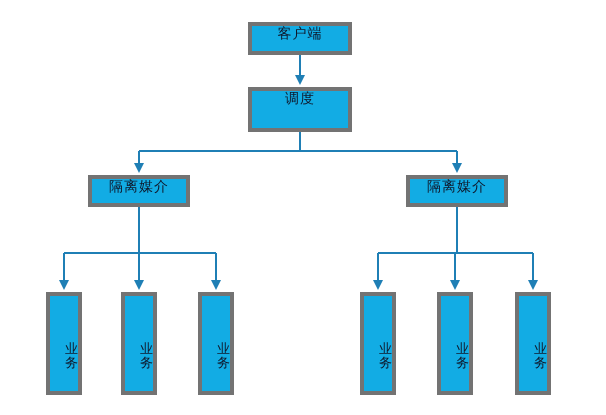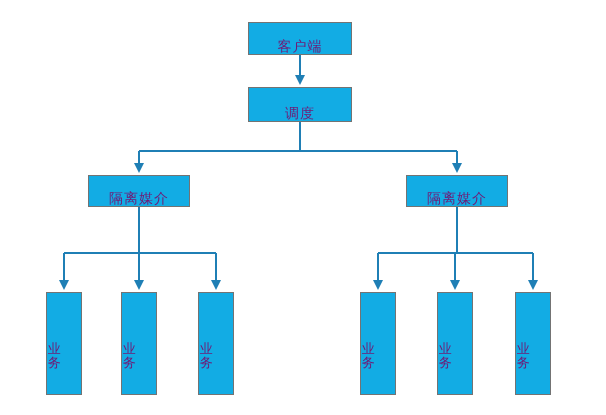--- a/index.html
+++ b/index.html
@@ -22,24 +22,24 @@
     position: absolute;
     left: 0;
     top: 0;
     width: 606px;
     height: 415px;
   }
   .node {
     position: absolute;
     box-sizing: border-box;
     background: #12ace4;
-    border: 1px solid #737373;
-    color: #701a75;
+    border: 4px solid #737373;
+    color: #0f172a;
     display: flex;
-    align-items: flex-end;
+    align-items: flex-start;
     justify-content: center;
     text-align: center;
     line-height: 1.05;
     letter-spacing: 1px;
     z-index: 3;
   }
   .node.horiz {
     font-size: 14px;
   }
   .node.vert {
@@ -93,21 +93,21 @@
       <path d="M 378 253 L 378 285" marker-end="url(#arrow)"></path>
       <path d="M 455 253 L 455 285" marker-end="url(#arrow)"></path>
       <path d="M 533 253 L 533 285" marker-end="url(#arrow)"></path>
     </g>
   </svg>
 
   <div class="node horiz" style="left:248px; top:22px; width:104px; height:33px;">
     <span>客户端</span>
   </div>
 
-  <div class="node horiz" style="left:248px; top:87px; width:104px; height:35px;">
+  <div class="node horiz" style="left:248px; top:87px; width:104px; height:45px;">
     <span>调度</span>
   </div>
 
   <div class="node horiz" style="left:88px; top:175px; width:102px; height:32px;">
     <span>隔离媒介</span>
   </div>
 
   <div class="node horiz" style="left:406px; top:175px; width:102px; height:32px;">
     <span>隔离媒介</span>
   </div>

